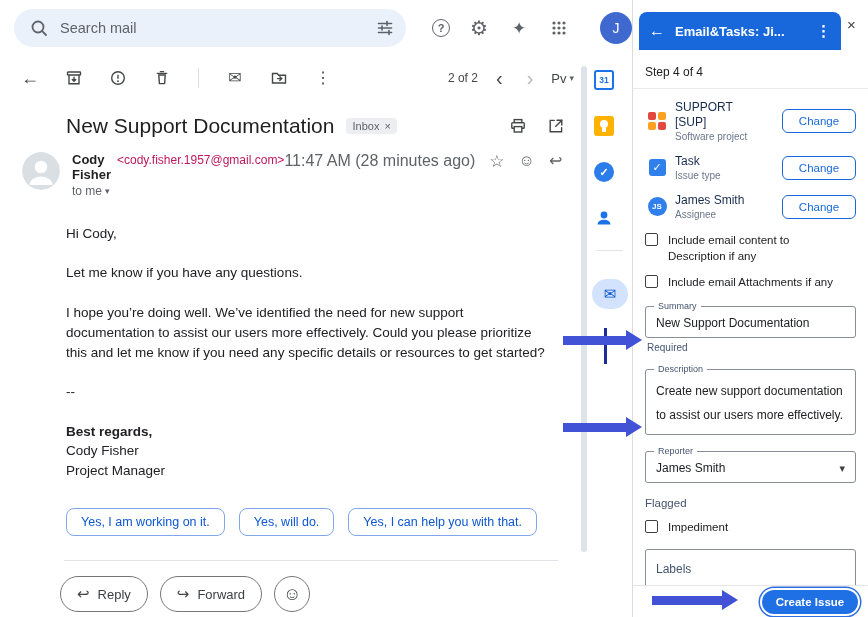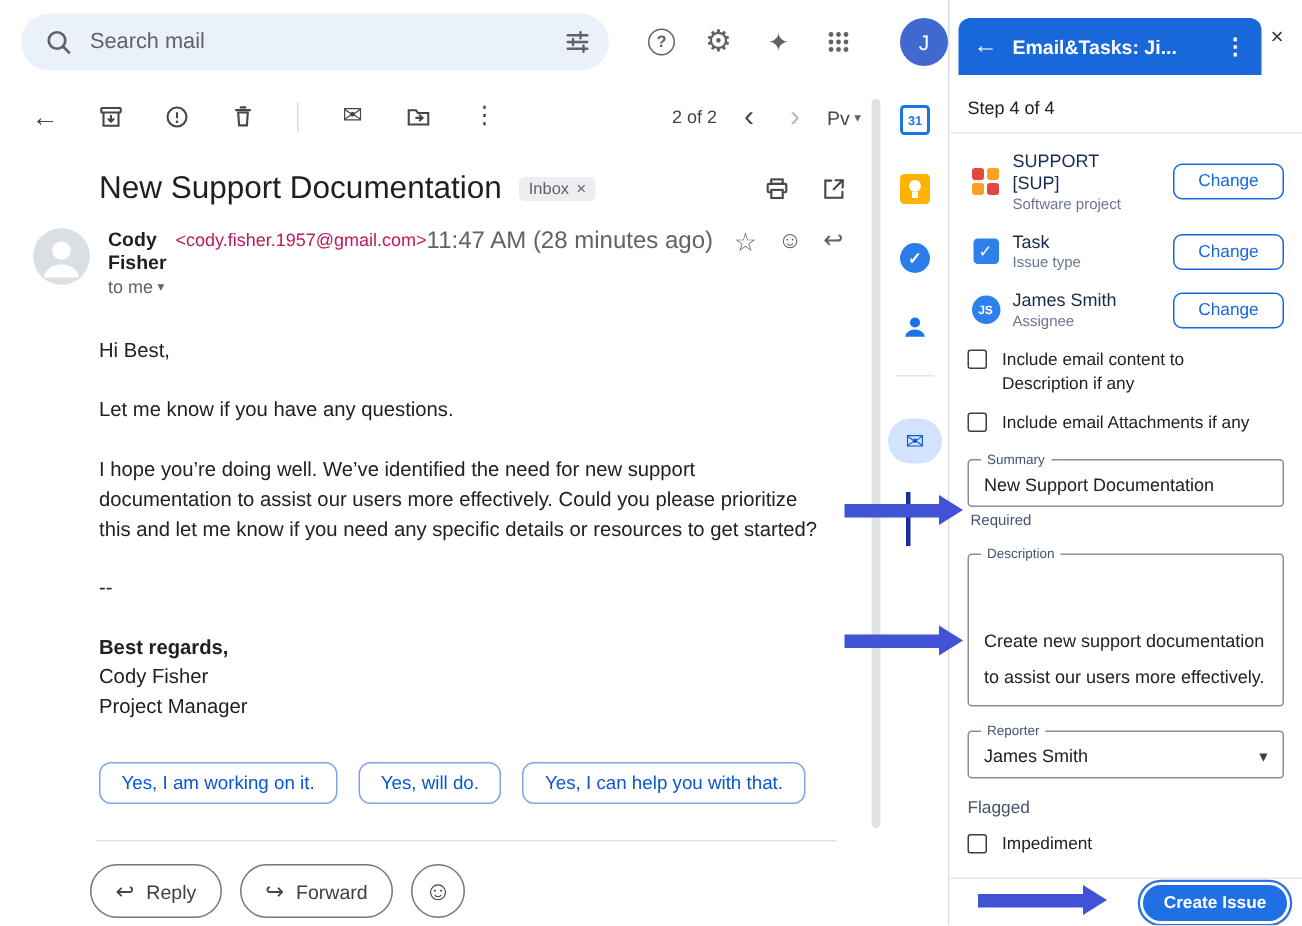--- a/index.html
+++ b/index.html
@@ -57,21 +57,21 @@
 .chip{height:28px;display:flex;align-items:center;padding:0 14px;border:1px solid #7fa6ec;border-radius:8px;color:#0b57d0;font-size:12.5px;cursor:pointer;background:#fff;white-space:nowrap;}
 .footer-divider{position:absolute;left:64px;top:504px;width:494px;height:1px;background:#e0e3e7;}
 .reply-row{position:absolute;left:60px;top:520px;display:flex;gap:12px;align-items:center;}
 .pill-btn{height:36px;border:1px solid #747775;border-radius:18px;background:#fff;display:flex;align-items:center;gap:8px;padding:0 16px;font-size:13px;color:#3c4043;cursor:pointer;}
 .pill-btn .bicon{font-size:15px;color:#444746;}
 .emoji-btn{width:36px;height:36px;border:1px solid #747775;border-radius:50%;display:flex;align-items:center;justify-content:center;font-size:18px;color:#444746;background:#fff;cursor:pointer;}
 .vscroll{position:absolute;right:1px;top:10px;width:6px;height:486px;background:#dfe2e6;border-radius:3px;cursor:pointer;}
 
 
 .rail{position:absolute;left:588px;top:56px;width:44px;height:561px;display:flex;flex-direction:column;align-items:center;padding-top:8px;background:#fff;}
-.rail-item{width:32px;height:32px;display:flex;align-items:center;justify-content:center;margin-bottom:14px;cursor:pointer;}
+.rail-item{width:32px;height:32px;display:flex;align-items:center;margin-bottom:14px;cursor:pointer;}
 .cal-icon{width:20px;height:20px;border:2px solid #1a73e8;border-radius:3px;color:#1a73e8;font-size:8.5px;font-weight:bold;display:flex;align-items:center;justify-content:center;background:#fff;}
 .keep-icon{width:20px;height:20px;background:#ffb300;border-radius:3px;position:relative;}
 .keep-icon:after{content:"";position:absolute;left:6px;top:4px;width:8px;height:8px;border-radius:50%;background:#fff;}
 .keep-icon:before{content:"";position:absolute;left:8px;top:12px;width:4px;height:4px;background:#fff;}
 .tasks-icon{width:20px;height:20px;border-radius:50%;background:#2b7de9;color:#fff;font-size:11px;font-weight:bold;display:flex;align-items:center;justify-content:center;}
 .rail-divider{width:26px;height:1px;background:#e0e3e7;margin:2px 0 0;}
 .addon-active{width:36px;height:30px;background:#d3e3fd;border-radius:15px;display:flex;align-items:center;justify-content:center;color:#0b57d0;font-size:15px;cursor:pointer;margin-top:28px;}
 
 
 .panel{position:absolute;left:632px;top:0;width:236px;height:617px;background:#fff;border-left:1px solid #dadce0;}
@@ -95,21 +95,21 @@
 .issue-text{flex:1;min-width:0;}
 .issue-name{font-size:12px;color:#172b4d;line-height:1.25;max-width:82px;}
 .issue-sub{font-size:10px;color:#6b778c;margin-top:1px;}
 .change-btn{width:74px;height:24px;border:1.5px solid #1868db;border-radius:6px;color:#1868db;background:#fff;font-size:11.5px;display:flex;align-items:center;justify-content:center;cursor:pointer;flex-shrink:0;font-family:"Liberation Sans",sans-serif;}
 .check-row{display:flex;gap:10px;margin-bottom:10px;align-items:flex-start;}
 .checkbox{width:13px;height:13px;border:1.5px solid #3c4043;border-radius:2px;flex-shrink:0;margin-top:1px;cursor:pointer;background:#fff;}
 .check-label{font-size:11.5px;color:#202124;line-height:1.4;max-width:170px;}
 .tfield{position:relative;border:1px solid #898e94;border-radius:3px;padding:9px 10px 7px;margin-top:16px;background:#fff;}
 .tfield-label{position:absolute;top:-6px;left:8px;background:#fff;padding:0 4px;font-size:9px;color:#44546f;}
 .tfield-value{font-size:12px;color:#202124;}
-.desc-field .tfield-value{line-height:2.0;margin-top:36px;}
+.desc-field .tfield-value{line-height:2.0;}
 .req-hint{font-size:10px;color:#44546f;margin:4px 0 0 2px;}
 .select-field{display:flex;align-items:center;cursor:pointer;}
 .select-field .tfield-value{flex:1;}
 .select-caret{color:#3c4043;font-size:11px;}
 .flagged-label{font-size:11.5px;color:#44546f;margin-top:14px;}
 .impediment-row{margin-top:10px;margin-bottom:0;}
 .labels-field{margin-top:14px;height:44px;cursor:text;}
 .labels-text{font-size:12px;color:#44546f;}
 .panel-footer{position:absolute;left:0;right:0;bottom:0;height:32px;background:#fff;border-top:1px solid #e4e6ea;display:flex;align-items:center;justify-content:flex-end;padding-right:10px;z-index:5;}
 .create-btn{width:96px;height:24px;background:#1f6fe5;border:none;border-radius:13px;color:#fff;font-size:11.5px;font-weight:bold;display:flex;align-items:center;justify-content:center;cursor:pointer;box-shadow:0 0 0 2px #fff,0 0 0 3.5px #2f6fe0;font-family:"Liberation Sans",sans-serif;}
@@ -259,21 +259,21 @@
       <span class="sender-right">
         <span class="timestamp">11:47 AM (28 minutes ago)</span>
         <span class="sr-icon" style="font-size:17px">☆</span>
         <span class="sr-icon">☺</span>
         <span class="sr-icon">↩</span>
         <span class="sr-icon">⋮</span>
       </span>
     </div>
 
     <div class="email-body">
-      <div class="para">Hi Best,</div>
+      <div class="para">Hi Cody,</div>
       <div class="para">Let me know if you have any questions.</div>
       <div class="para">I hope you’re doing well. We’ve identified the need for new support documentation to assist our users more effectively. Could you please prioritize this and let me know if you need any specific details or resources to get started?</div>
       <div class="para">--</div>
       <div class="sig-line sig-closing">Best regards,</div>
       <div class="sig-line">Cody Fisher</div>
       <div class="sig-line">Project Manager</div>
     </div>
 
     <div class="smart-replies">
       <span class="chip">Yes, I am working on it.</span>

